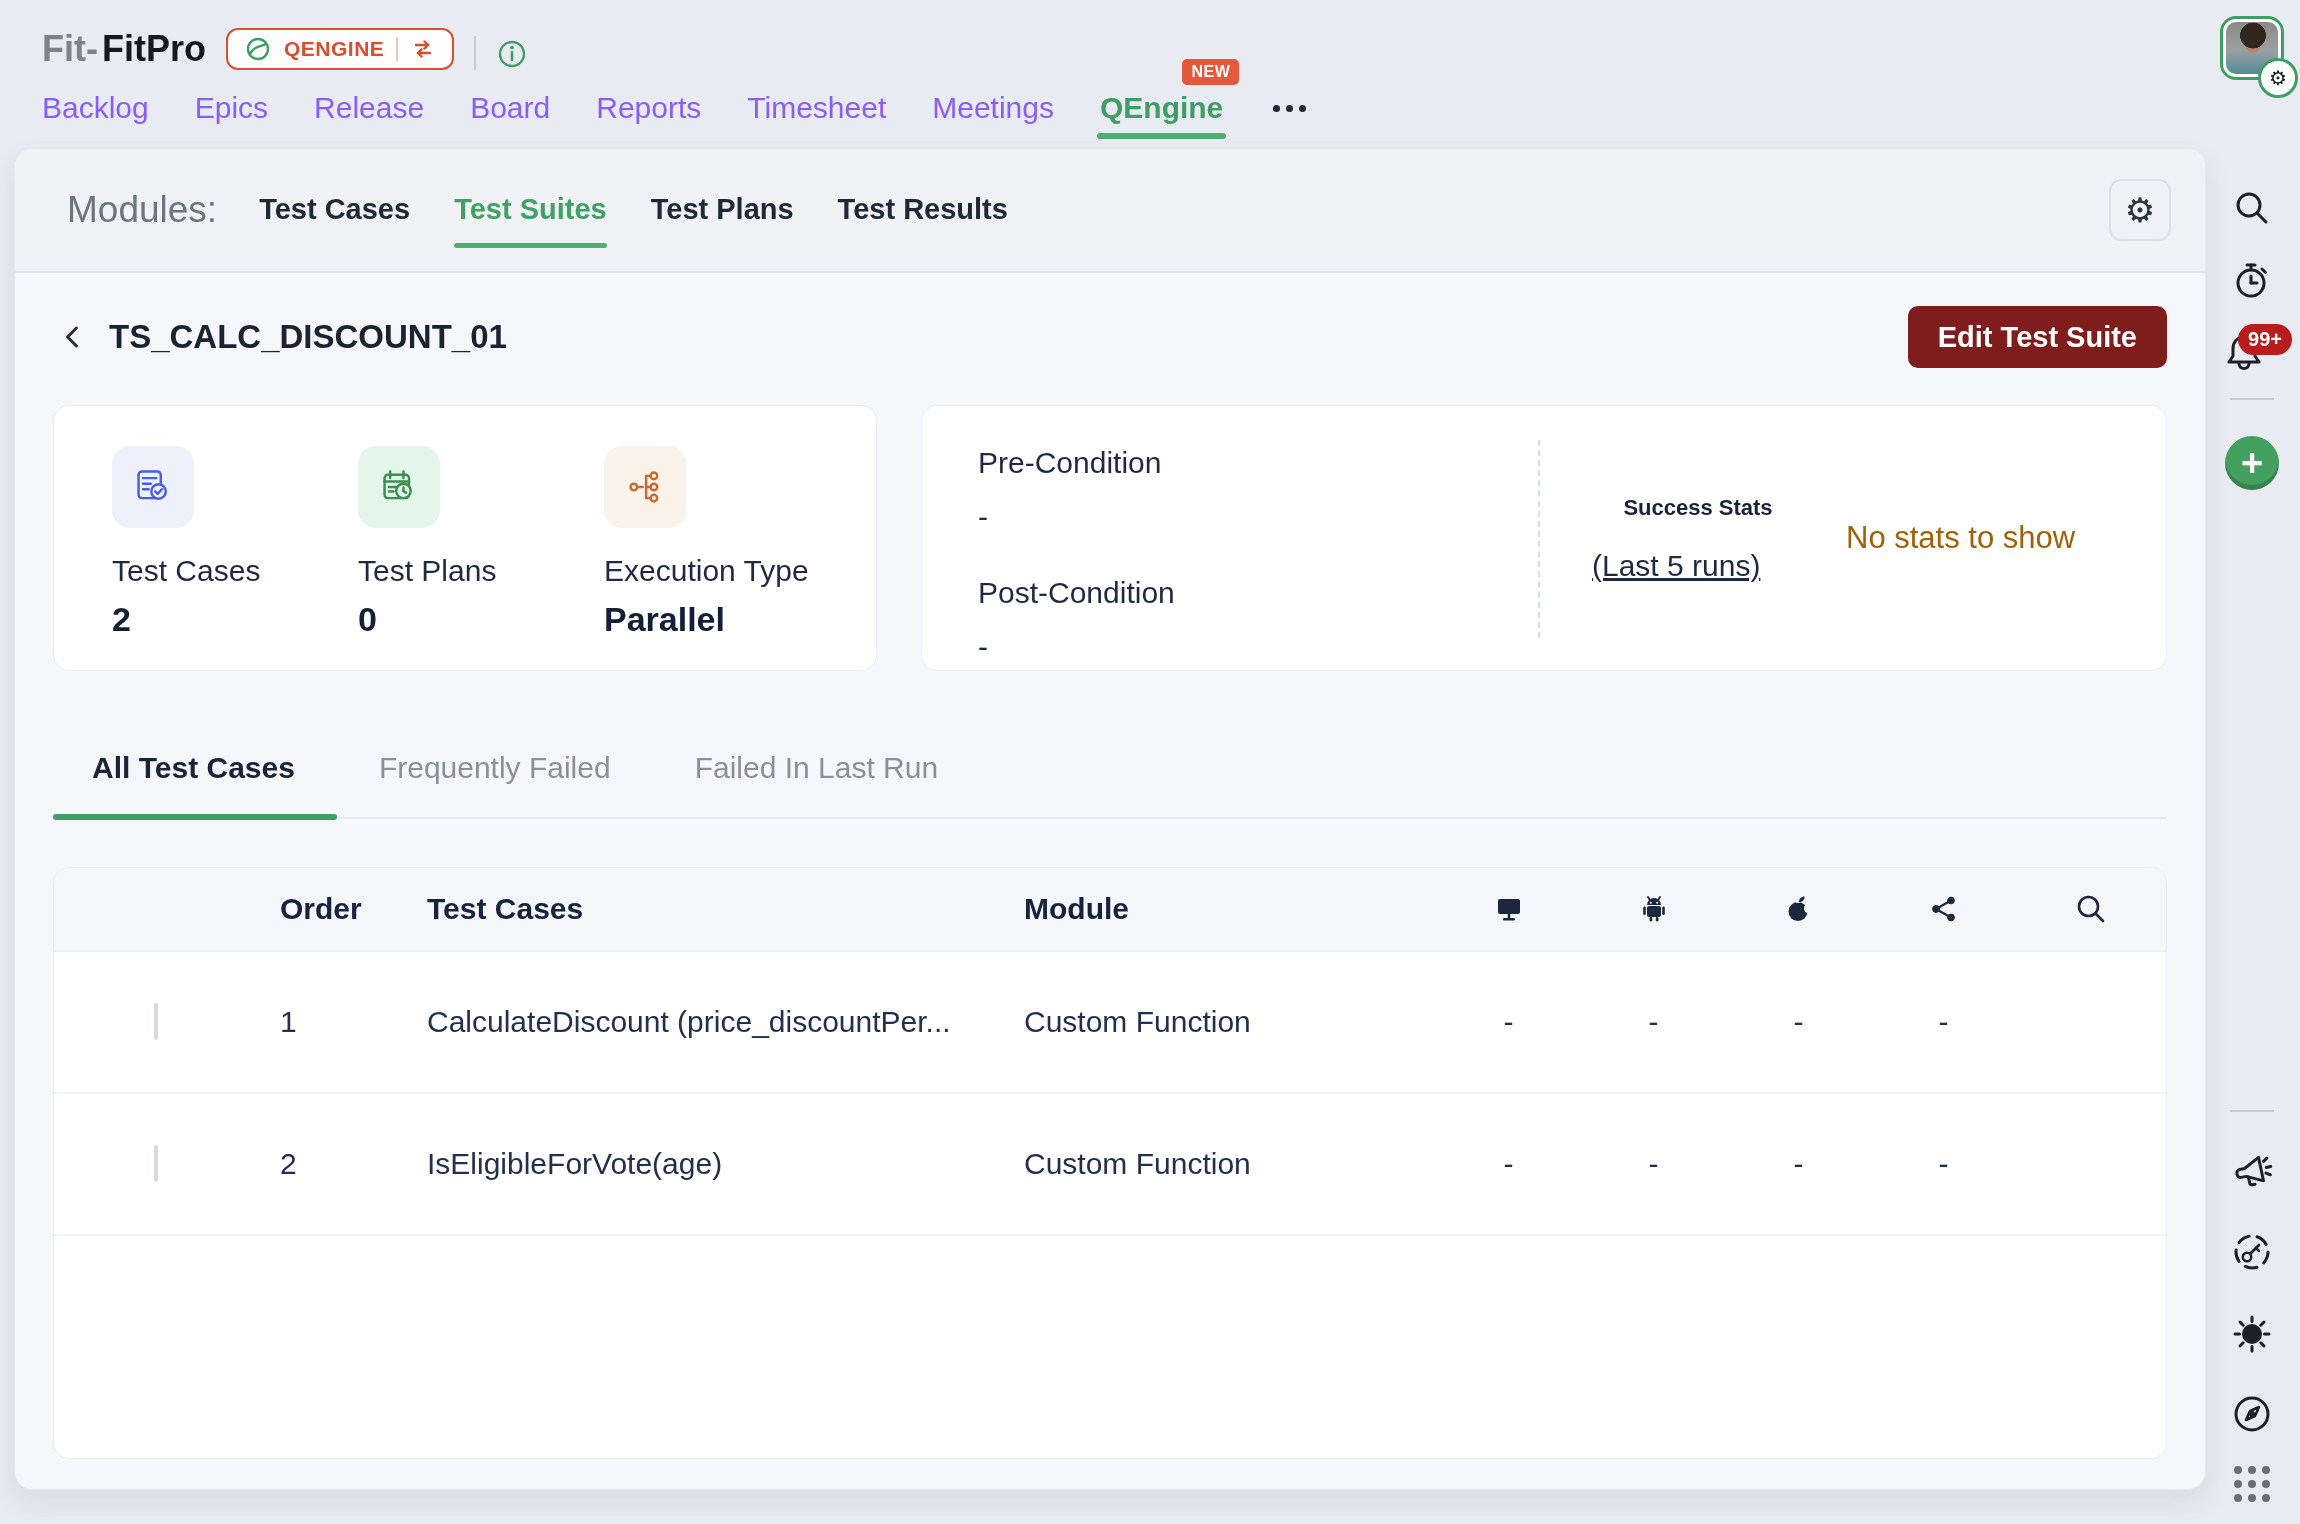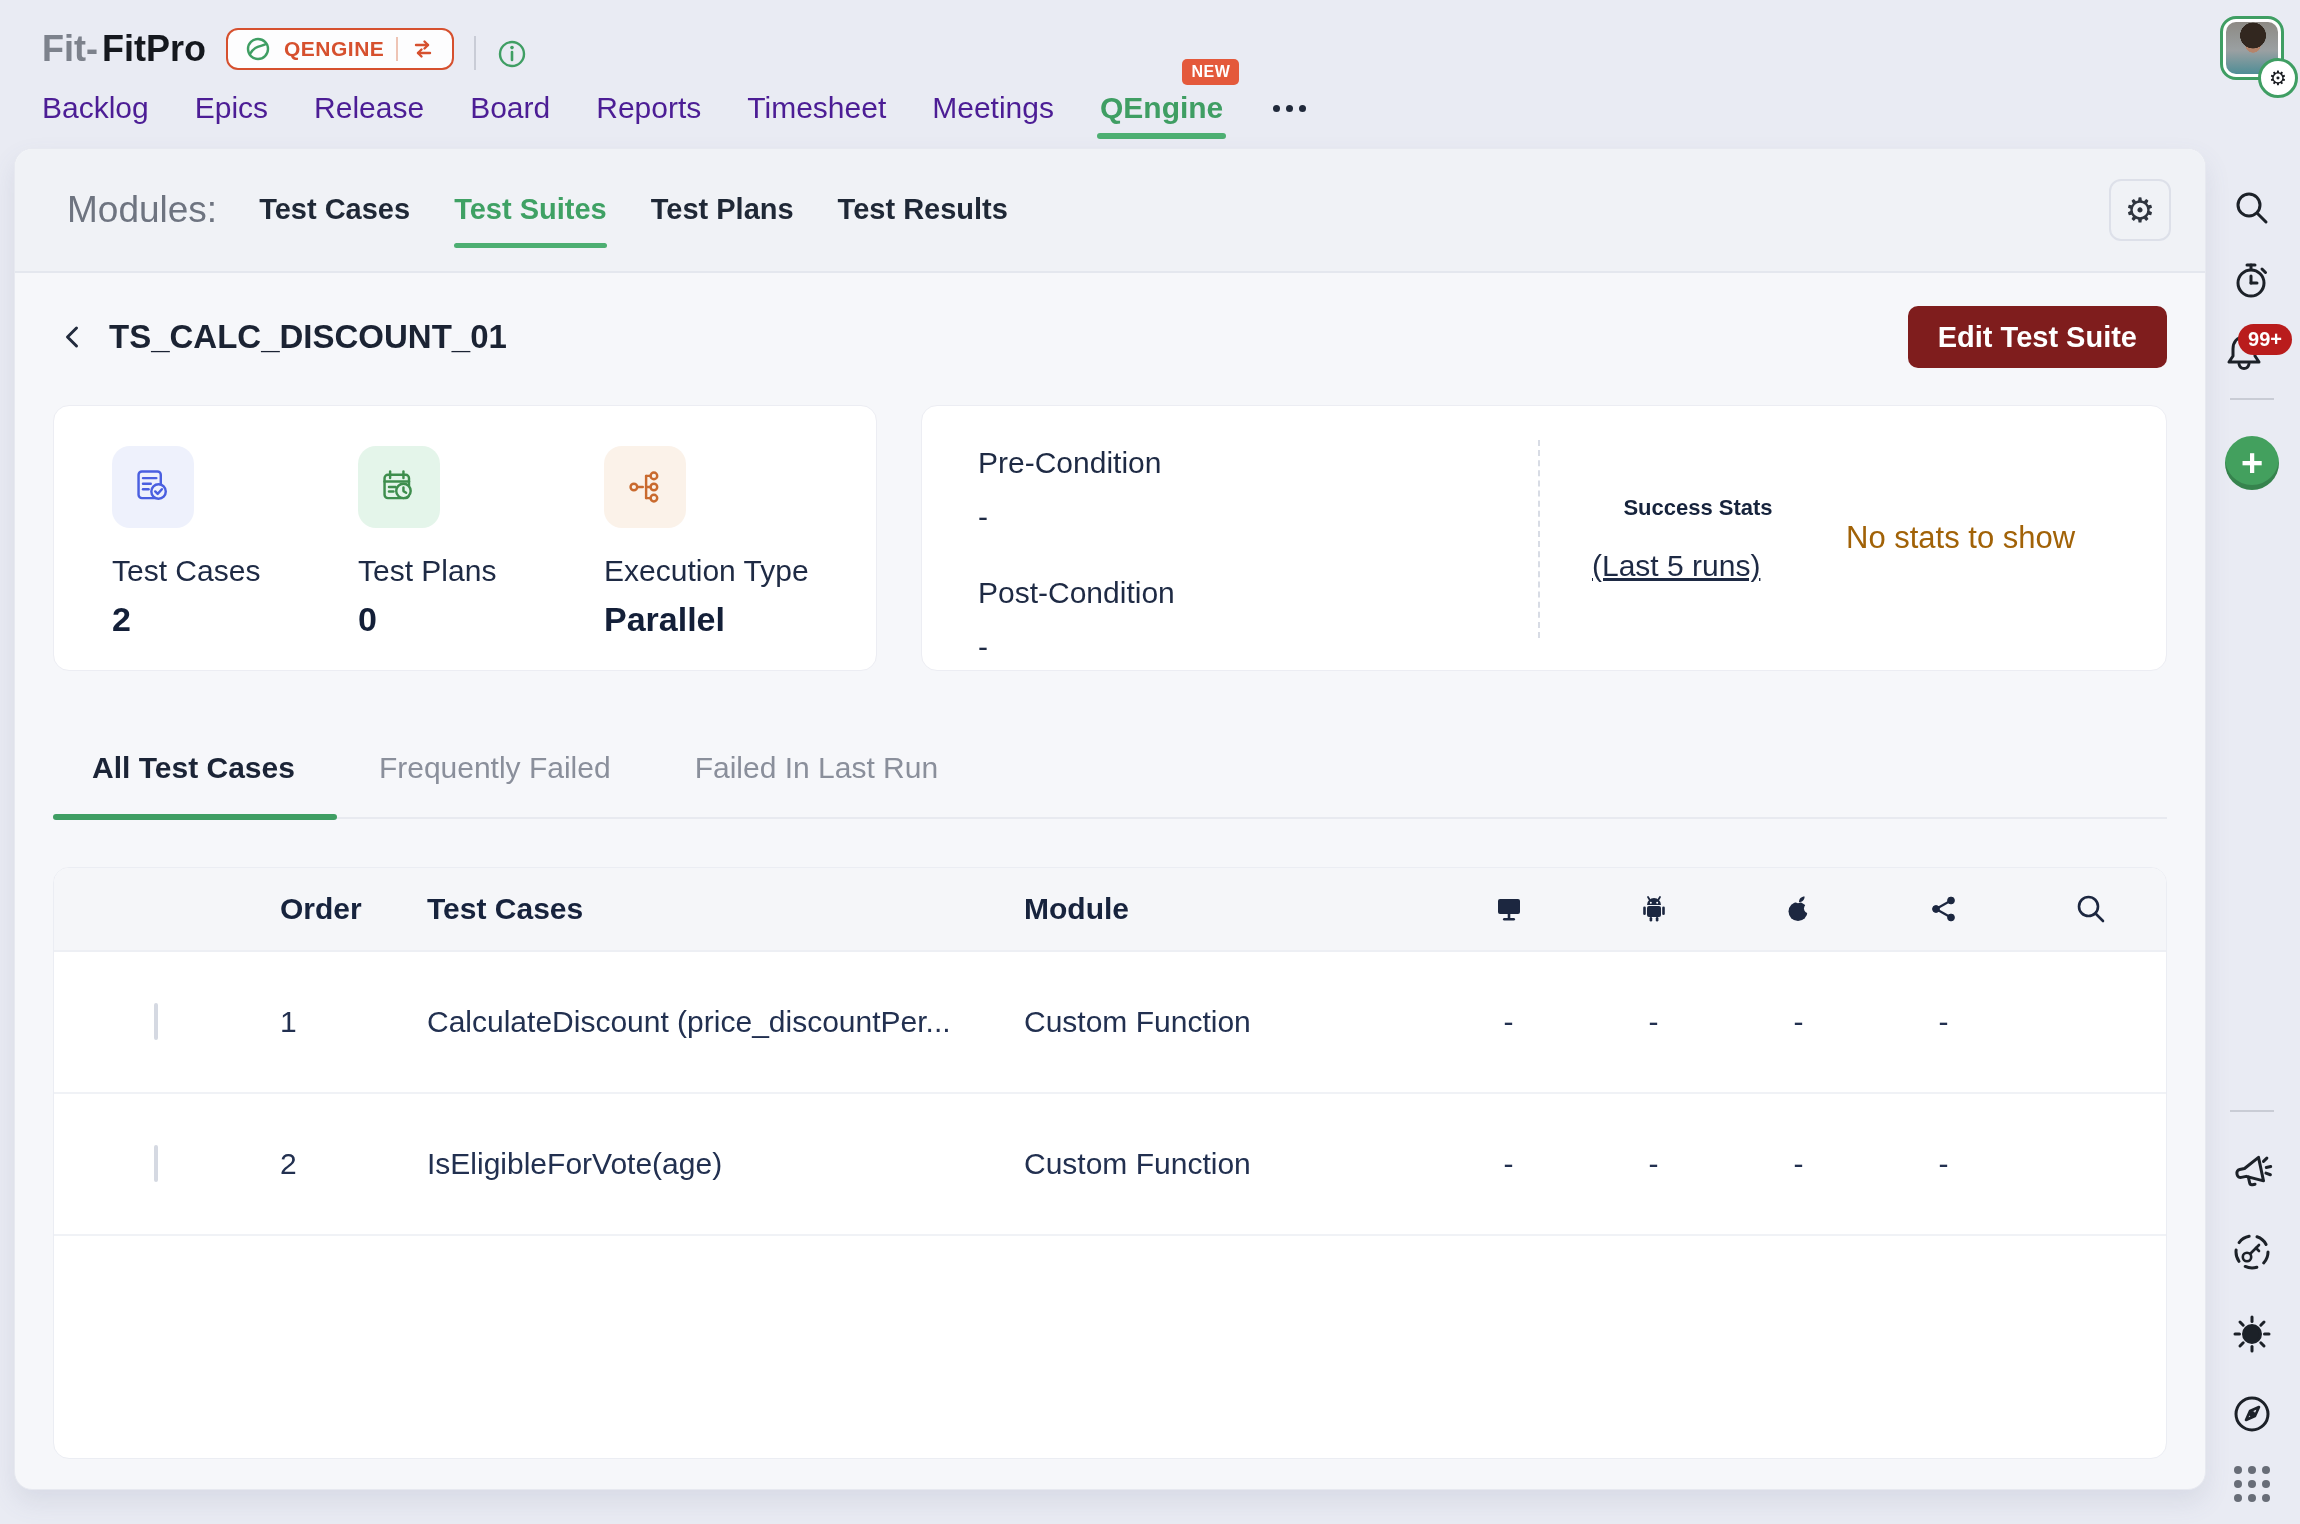--- a/index.html
+++ b/index.html
@@ -13,21 +13,21 @@
   .logo-row{display:flex;align-items:flex-end;gap:20px;height:46px;margin-top:24px;}
   .logo{font-size:36px;font-weight:700;white-space:nowrap;}
   .logo-prefix{color:#7d828c;font-weight:600;}
   .logo-name{color:#15181e;margin-left:4px;}
   .qe-badge{display:flex;align-items:center;gap:12px;border:2.5px solid #d6502e;border-radius:12px;
     padding:5px 16px;background:#fdfdfe;cursor:pointer;}
   .qe-badge-text{color:#d6502e;font-weight:700;font-size:21px;letter-spacing:.5px;}
   .qe-badge-sep{width:2px;height:24px;background:#eec4b5;}
   .vert-sep{width:2px;height:34px;background:#c9ccd6;}
   .nav-row{display:flex;align-items:center;gap:46px;margin-top:16px;height:44px;}
-  .nav-item{font-size:30px;color:#4c1d95;cursor:pointer;white-space:nowrap;}
+  .nav-item{font-size:30px;color:#8b5cf6;cursor:pointer;white-space:nowrap;}
   .nav-item.active{color:#3f9e63;font-weight:700;position:relative;}
   .active-underline{position:absolute;left:-3px;right:-3px;bottom:-14px;height:6px;border-radius:3px;background:#4daf72;}
   .new-badge{position:absolute;top:-32px;right:-16px;background:#e4593b;color:#fff;font-size:16px;
     font-weight:700;padding:4px 9px;border-radius:5px;letter-spacing:.5px;}
   .nav-more{display:flex;gap:6px;align-items:center;cursor:pointer;padding:10px 4px;}
   .nav-more i{width:7px;height:7px;border-radius:50%;background:#20293a;}
   
   .sidebar{position:absolute;right:0;top:0;width:96px;height:1524px;}
   .sb-item{position:absolute;left:50%;transform:translateX(-50%);cursor:pointer;}
   .avatar-wrap{top:16px;width:64px;height:64px;}

